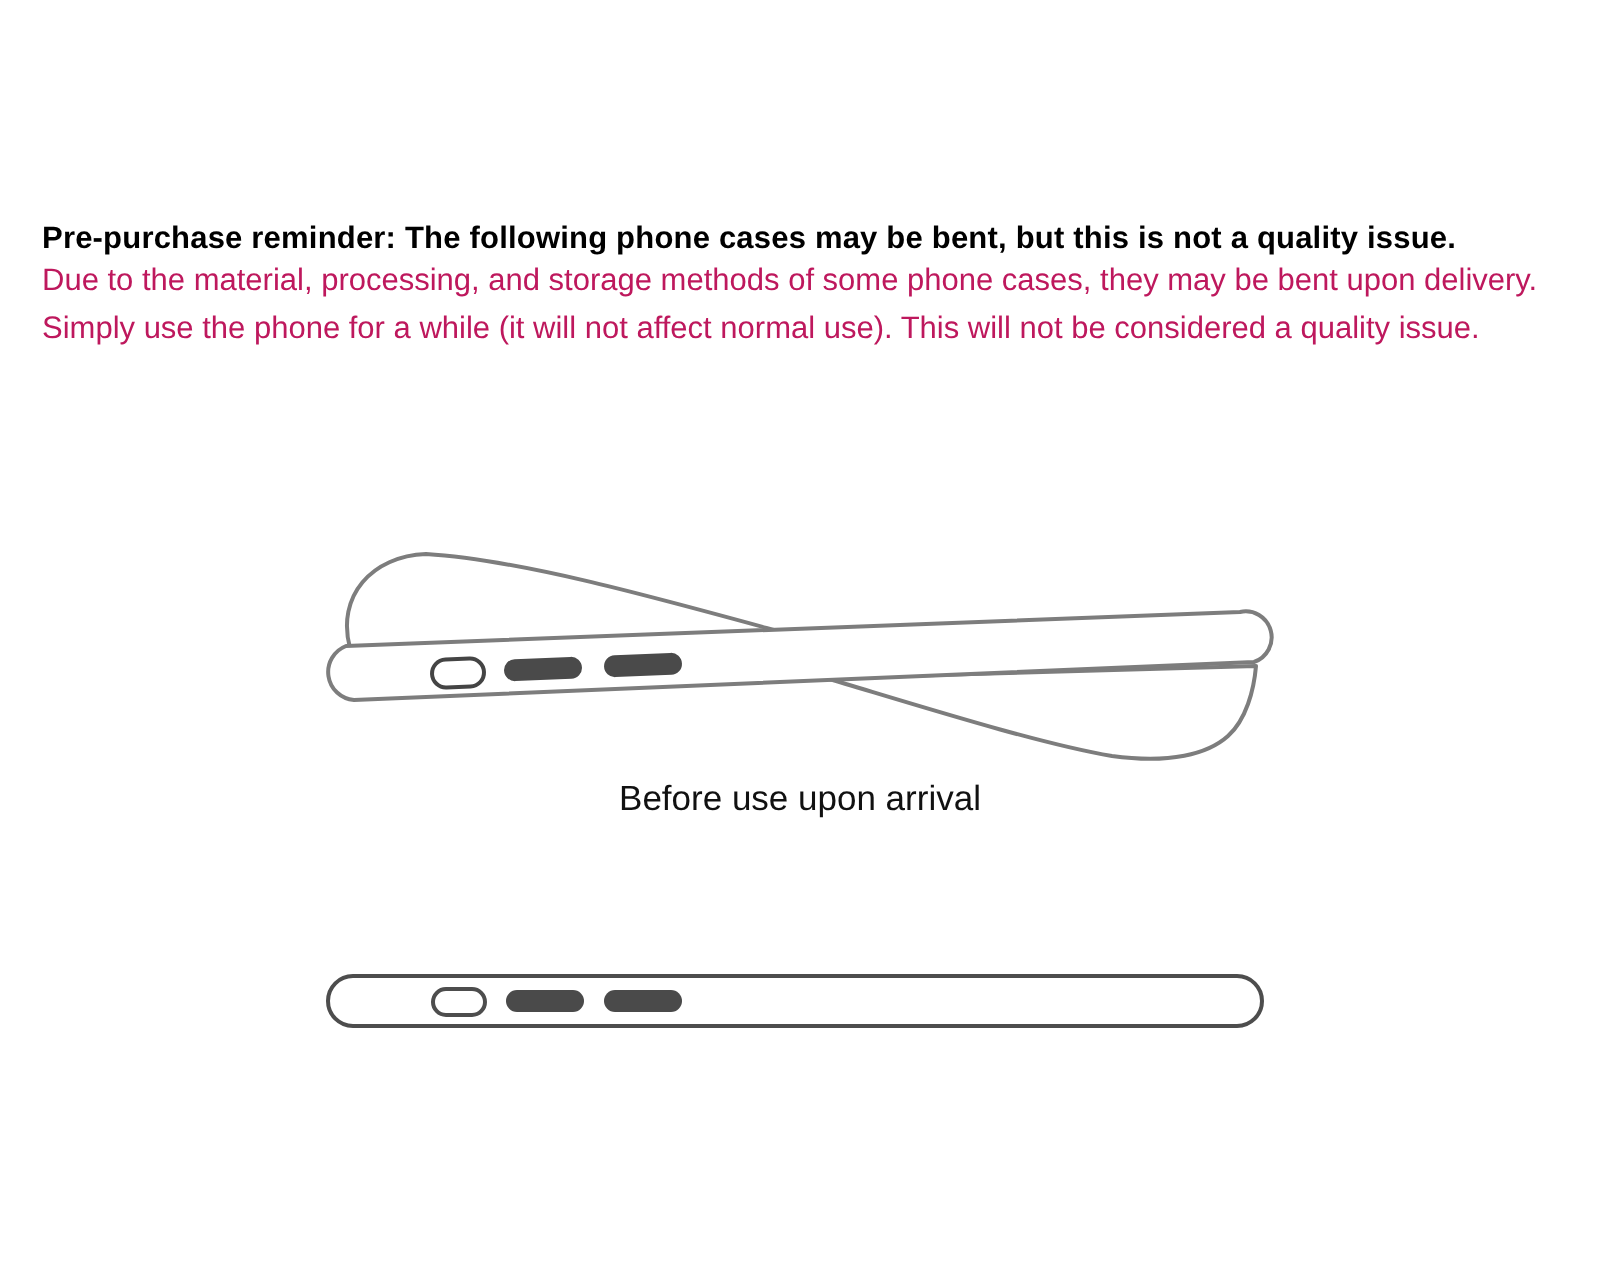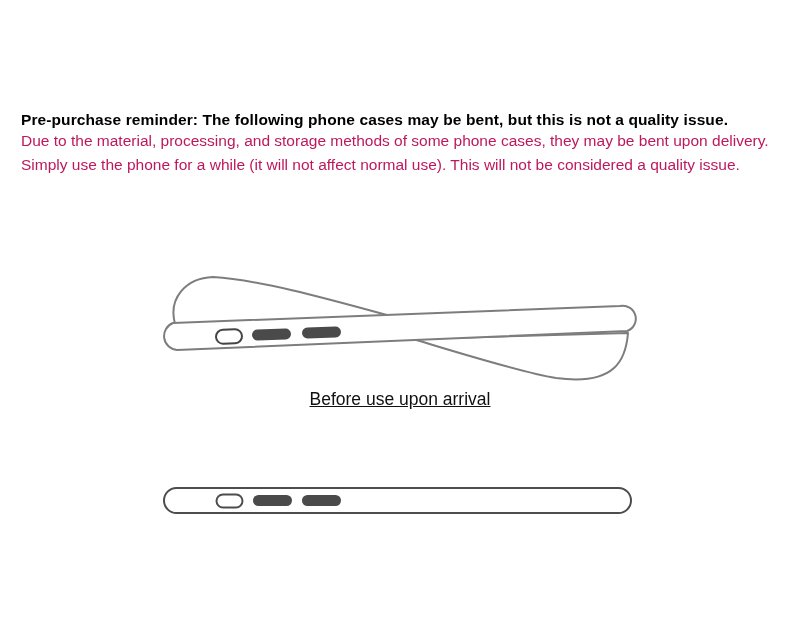--- a/index.html
+++ b/index.html
@@ -45,21 +45,20 @@
     width: 800px;
     height: 644px;
   }
   .figure-caption {
     position: absolute;
     left: 0;
     width: 800px;
     text-align: center;
     font-size: 17.5px;
     color: #111111;
-    text-decoration: underline;
   }
   .caption-before { top: 389px; }
   .caption-after  { top: 535px; }
 </style>
 </head>
 <body>
 
 <div class="page">
 
   <div class="notice-heading">Pre-purchase reminder: The following phone cases may be bent, but this is not a quality issue.</div>

